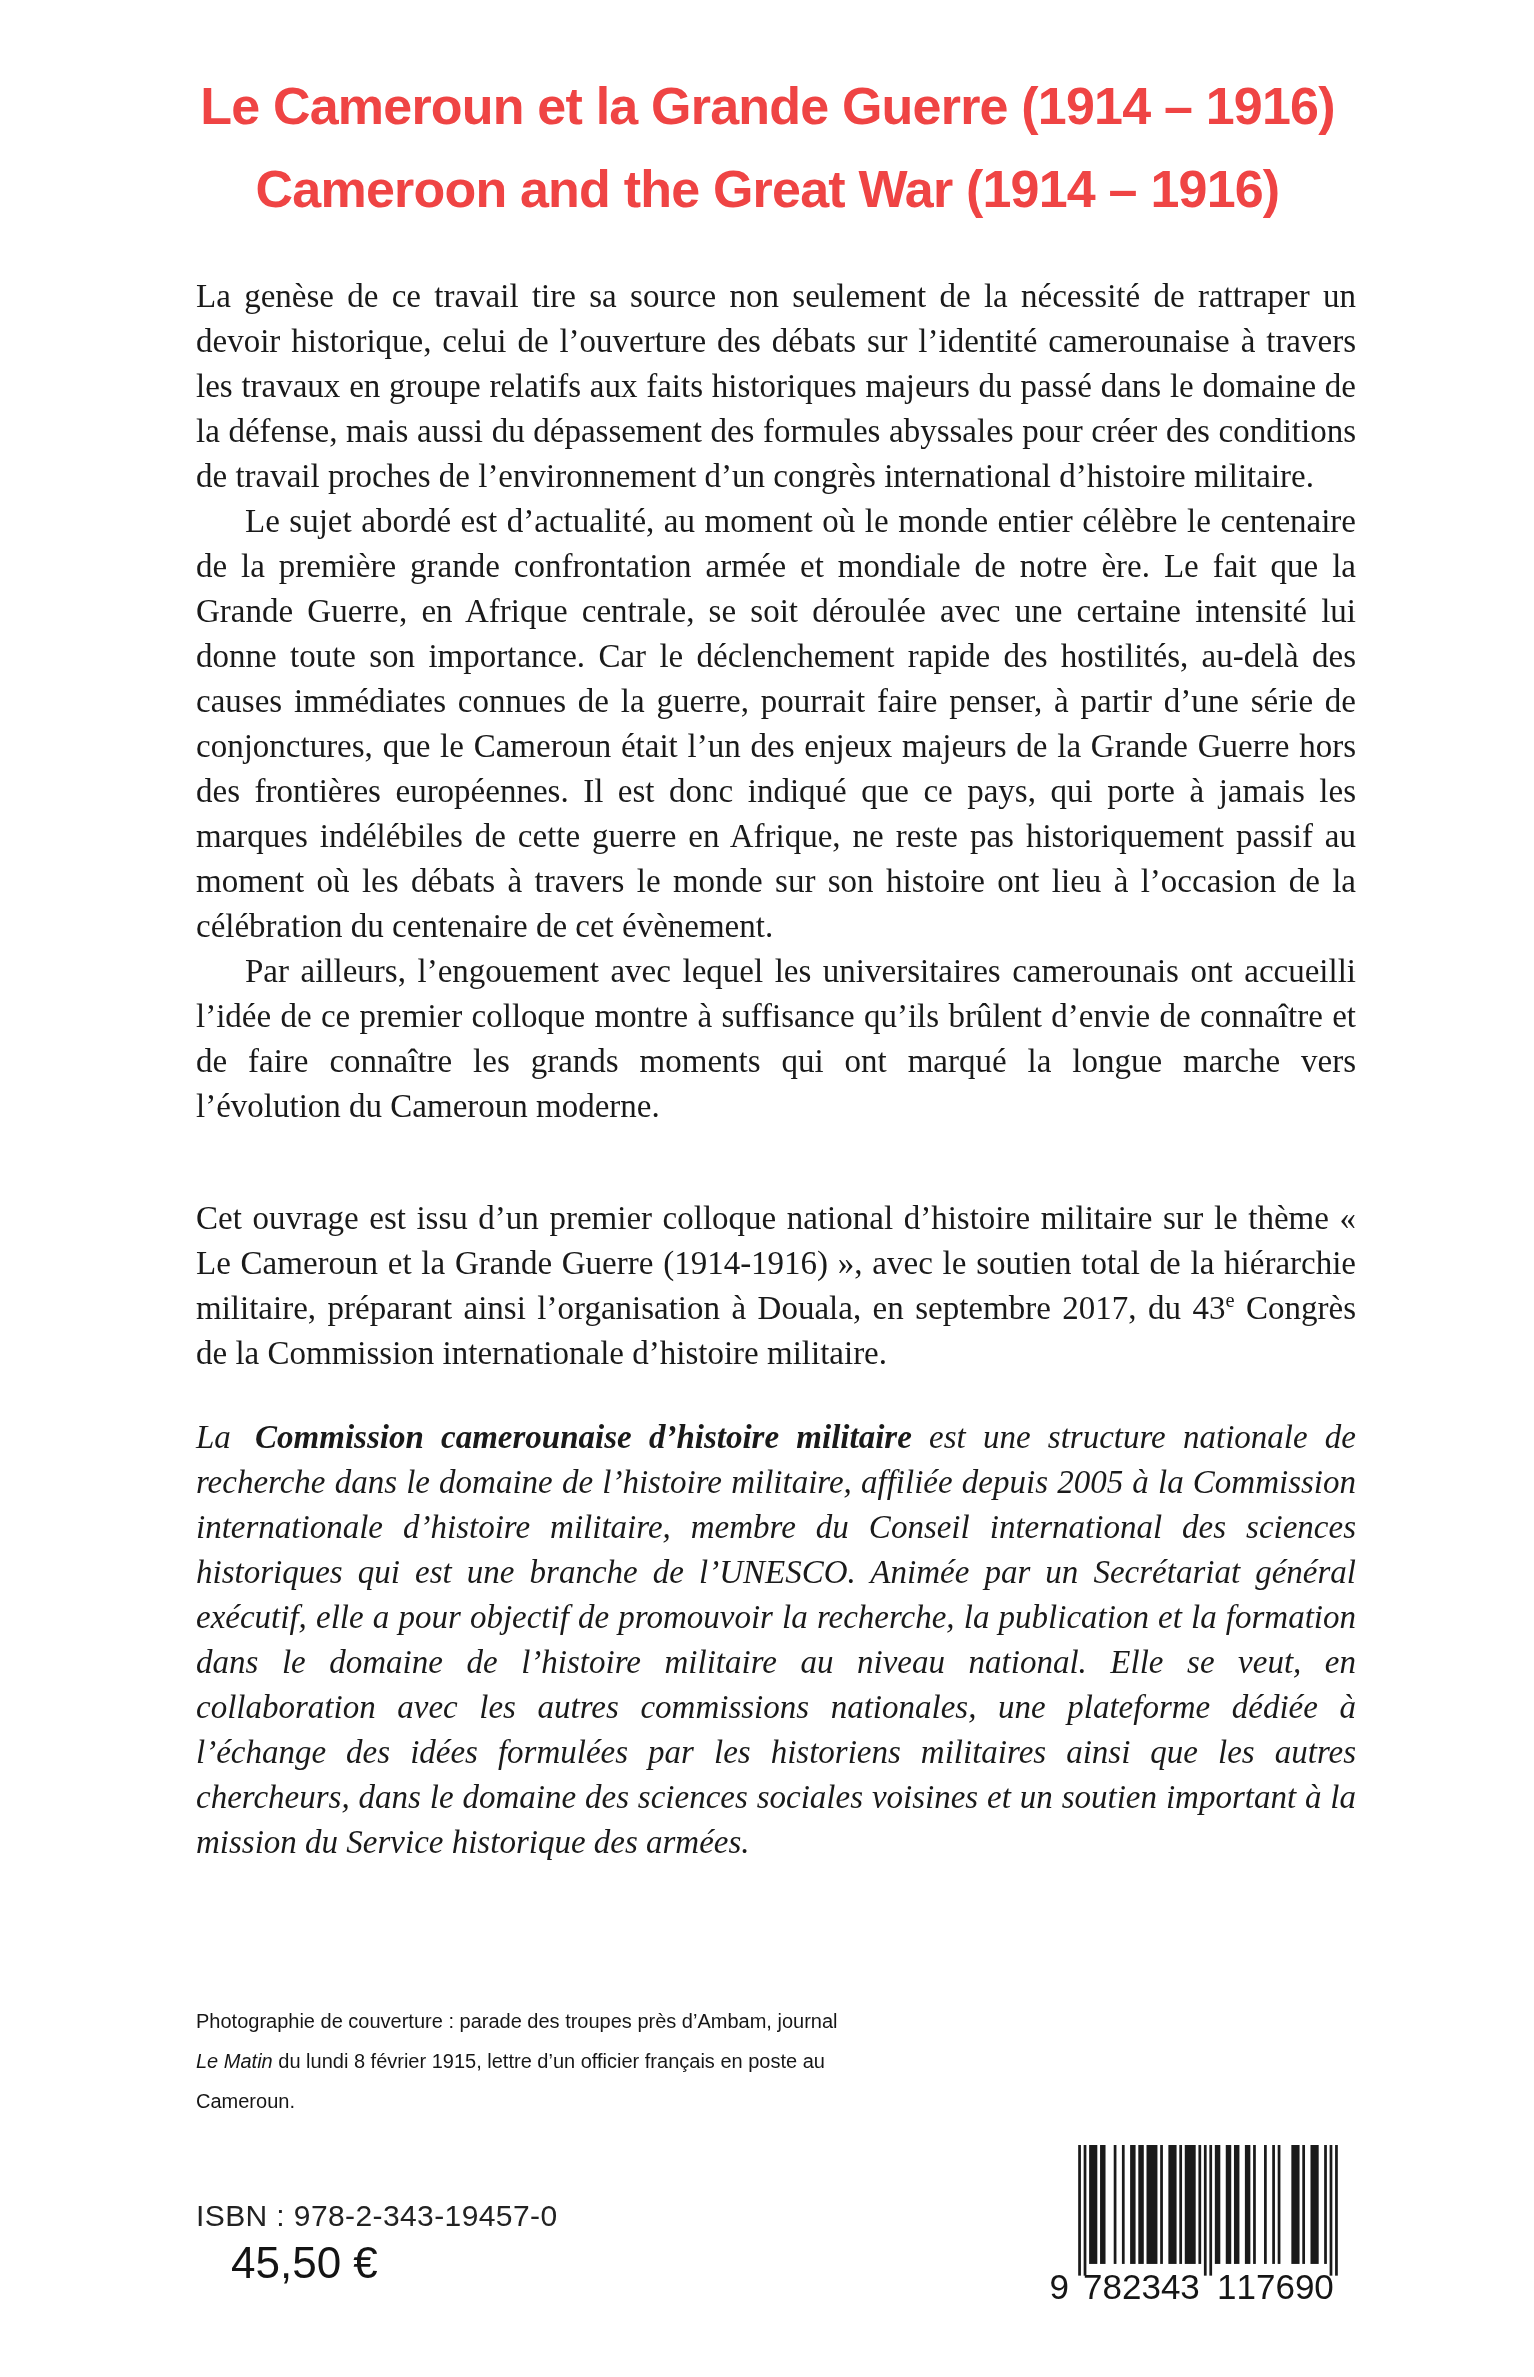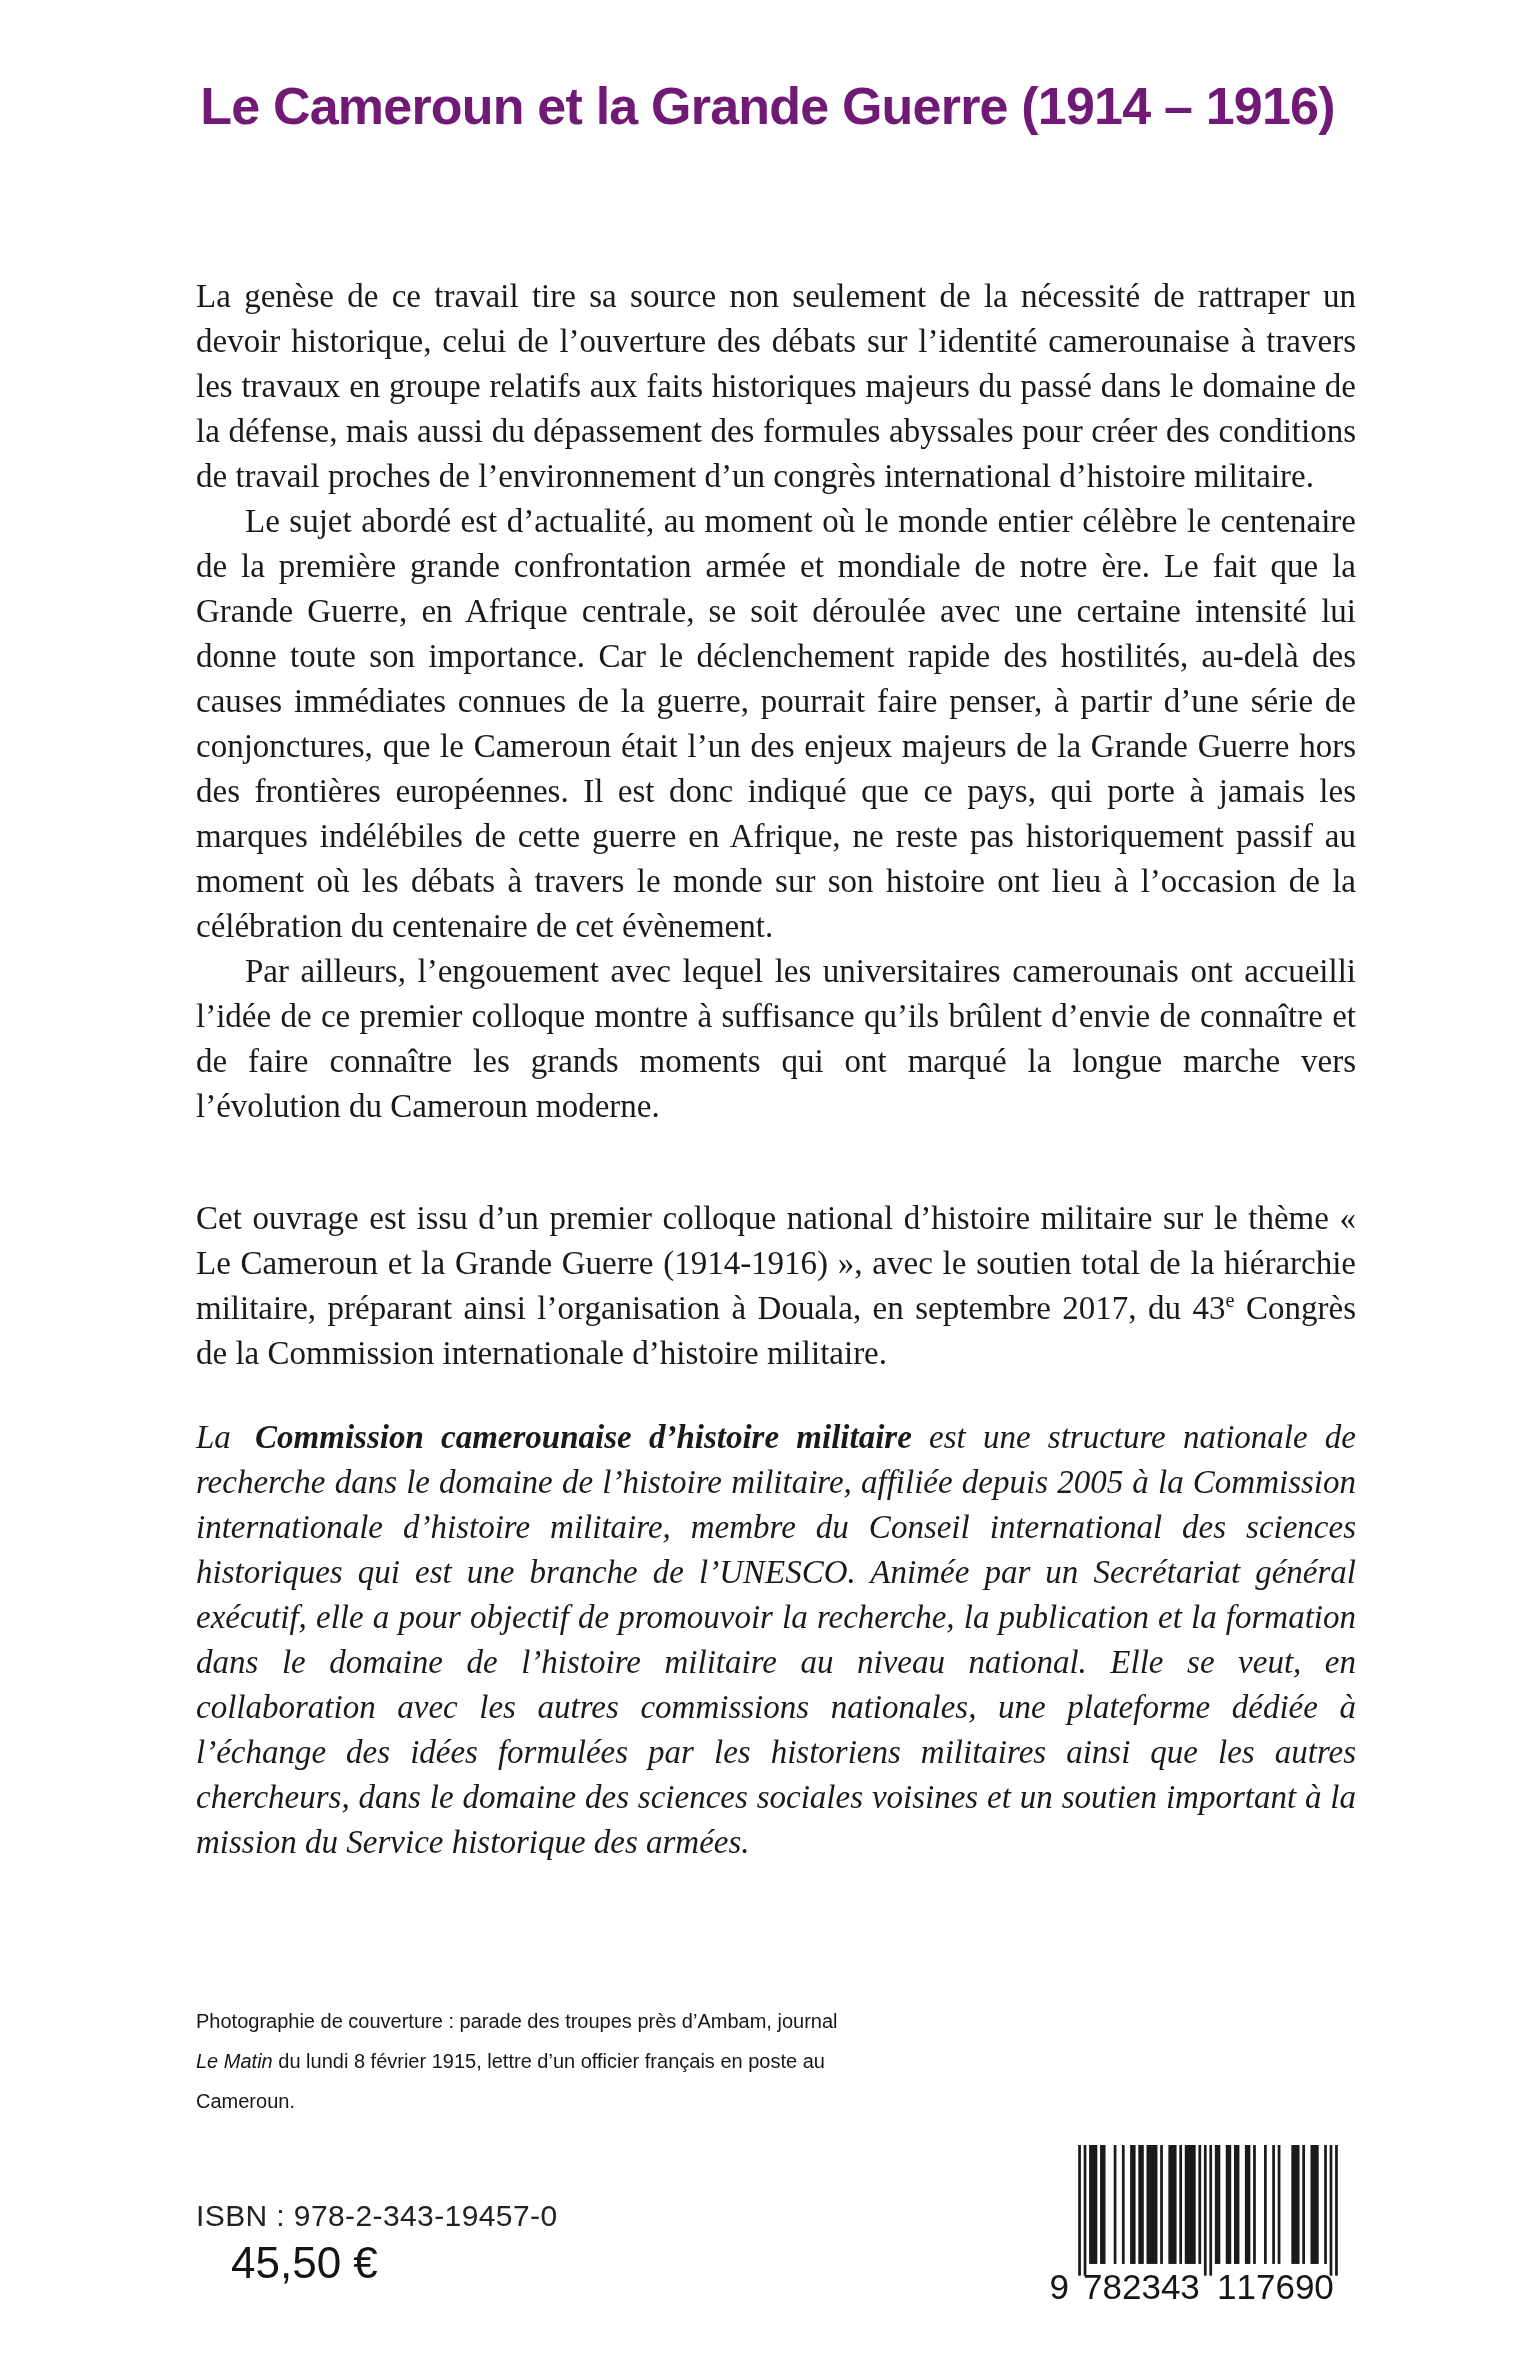--- a/index.html
+++ b/index.html
@@ -13,21 +13,21 @@
   }
   
   .titles{
     position:absolute;top:65px;left:0;width:100%;
     text-align:center;
     font-family:"Liberation Sans",sans-serif;
     font-weight:bold;
     font-size:52px;
     line-height:83px;
     letter-spacing:-0.8px;
-    color:#701a75;
+    color:#ef4444;
   }
   
   .body-text{
     position:absolute;left:196px;top:274px;width:1160px;
     font-family:"Liberation Serif",serif;
     font-size:33px;
     line-height:45px;
     text-align:justify;
     color:#1a1a1a;
   }
@@ -79,20 +79,21 @@
   .bd-left{left:5px;width:116px;display:flex;justify-content:space-between;}
   .bd-right{left:139px;width:116px;display:flex;justify-content:space-between;}
 </style>
 </head>
 <body>
 
 <div class="page">
 
   <header class="titles">
     <div>Le Cameroun et la Grande Guerre (1914 – 1916)</div>
+    <div>Cameroon and the Great War (1914 – 1916)</div>
   </header>
 
   <main class="body-text">
     <p>La genèse de ce travail tire sa source non seulement de la nécessité de rattraper un devoir historique, celui de l’ouverture des débats sur l’identité camerounaise à travers les travaux en groupe relatifs aux faits historiques majeurs du passé dans le domaine de la défense, mais aussi du dépassement des formules abyssales pour créer des conditions de travail proches de l’environnement d’un congrès international d’histoire militaire.</p>
     <p class="indent">Le sujet abordé est d’actualité, au moment où le monde entier célèbre le centenaire de la première grande confrontation armée et mondiale de notre ère. Le fait que la Grande Guerre, en Afrique centrale, se soit déroulée avec une certaine intensité lui donne toute son importance. Car le déclenchement rapide des hostilités, au-delà des causes immédiates connues de la guerre, pourrait faire penser, à partir d’une série de conjonctures, que le Cameroun était l’un des enjeux majeurs de la Grande Guerre hors des frontières européennes. Il est donc indiqué que ce pays, qui porte à jamais les marques indélébiles de cette guerre en Afrique, ne reste pas historiquement passif au moment où les débats à travers le monde sur son histoire ont lieu à l’occasion de la célébration du centenaire de cet évènement.</p>
     <p class="indent">Par ailleurs, l’engouement avec lequel les universitaires camerounais ont accueilli l’idée de ce premier colloque montre à suffisance qu’ils brûlent d’envie de connaître et de faire connaître les grands moments qui ont marqué la longue marche vers l’évolution du Cameroun moderne.</p>
     <p class="gap-top"><span>Cet ouvrage est issu d’un premier colloque national d’histoire militaire sur le thème « Le Cameroun et la Grande Guerre (1914-1916) », avec le soutien total de la hiérarchie militaire, préparant ainsi l’organisation à Douala, en septembre 2017, du 43</span><sup>e</sup><span> Congrès de la Commission internationale d’histoire militaire.</span></p>
     <p class="italic gap-top-sm"><span>La </span><strong>Commission camerounaise d’histoire militaire</strong><span> est une structure nationale de recherche dans le domaine de l’histoire militaire, affiliée depuis 2005 à la Commission internationale d’histoire militaire, membre du Conseil international des sciences historiques qui est une branche de l’UNESCO. Animée par un Secrétariat général exécutif, elle a pour objectif de promouvoir la recherche, la publication et la formation dans le domaine de l’histoire militaire au niveau national. Elle se veut, en collaboration avec les autres commissions nationales, une plateforme dédiée à l’échange des idées formulées par les historiens militaires ainsi que les autres chercheurs, dans le domaine des sciences sociales voisines et un soutien important à la mission du Service historique des armées.</span></p>
   </main>
 

